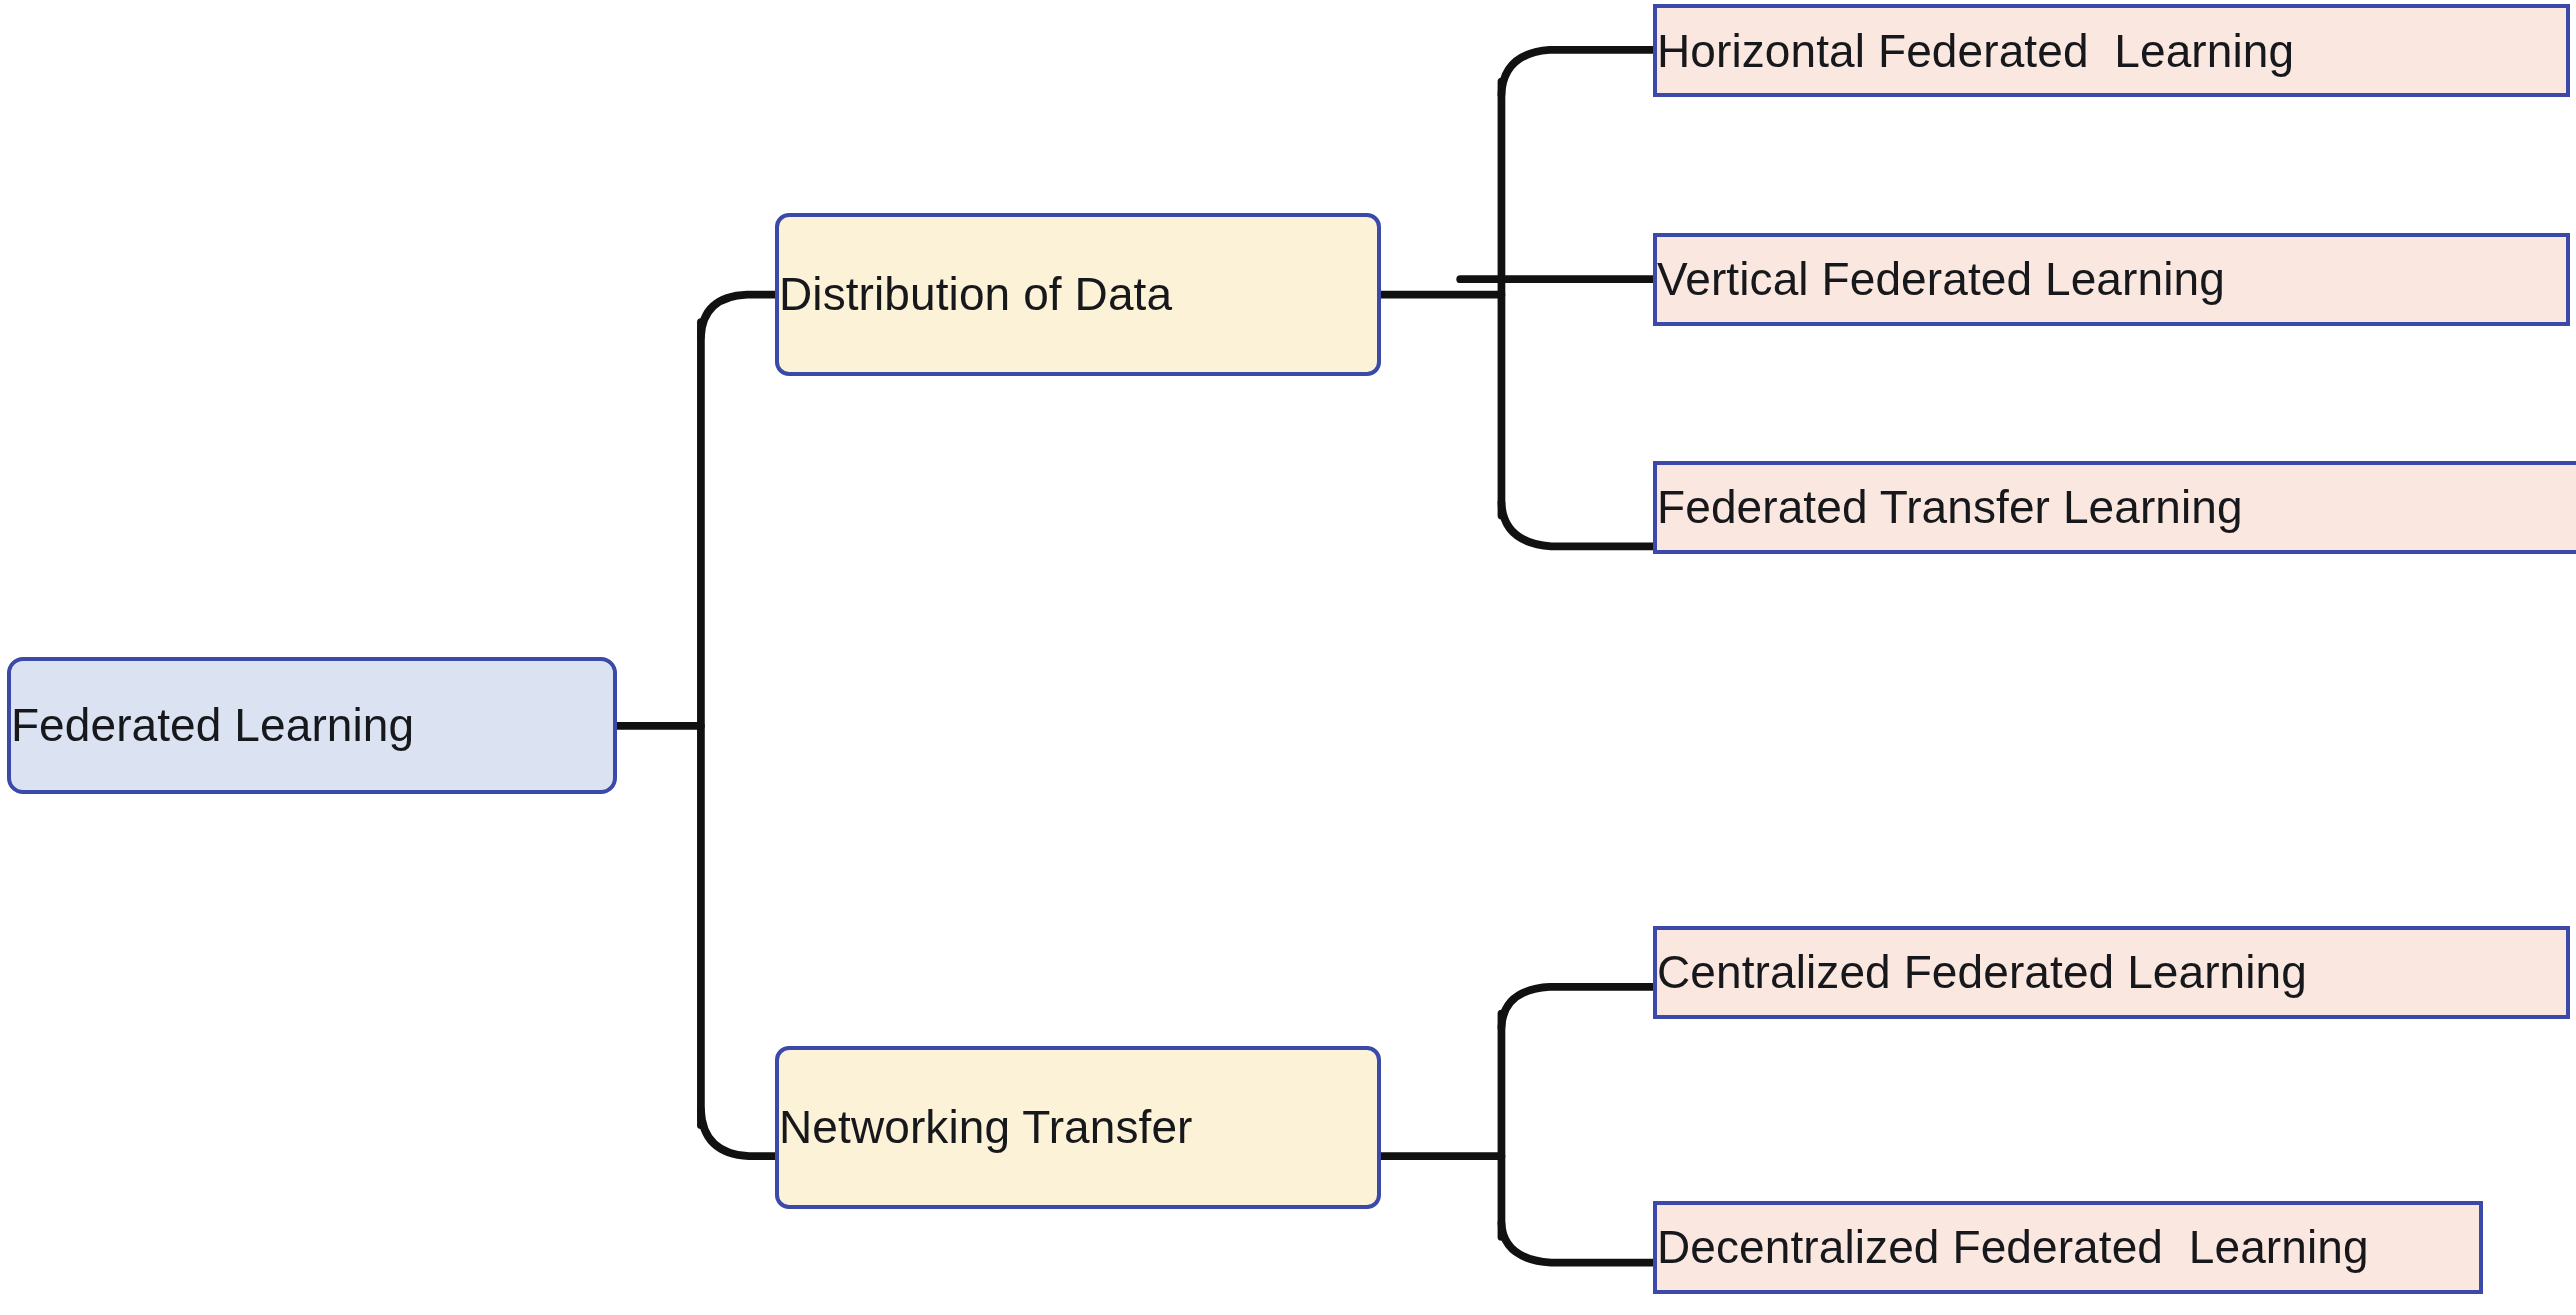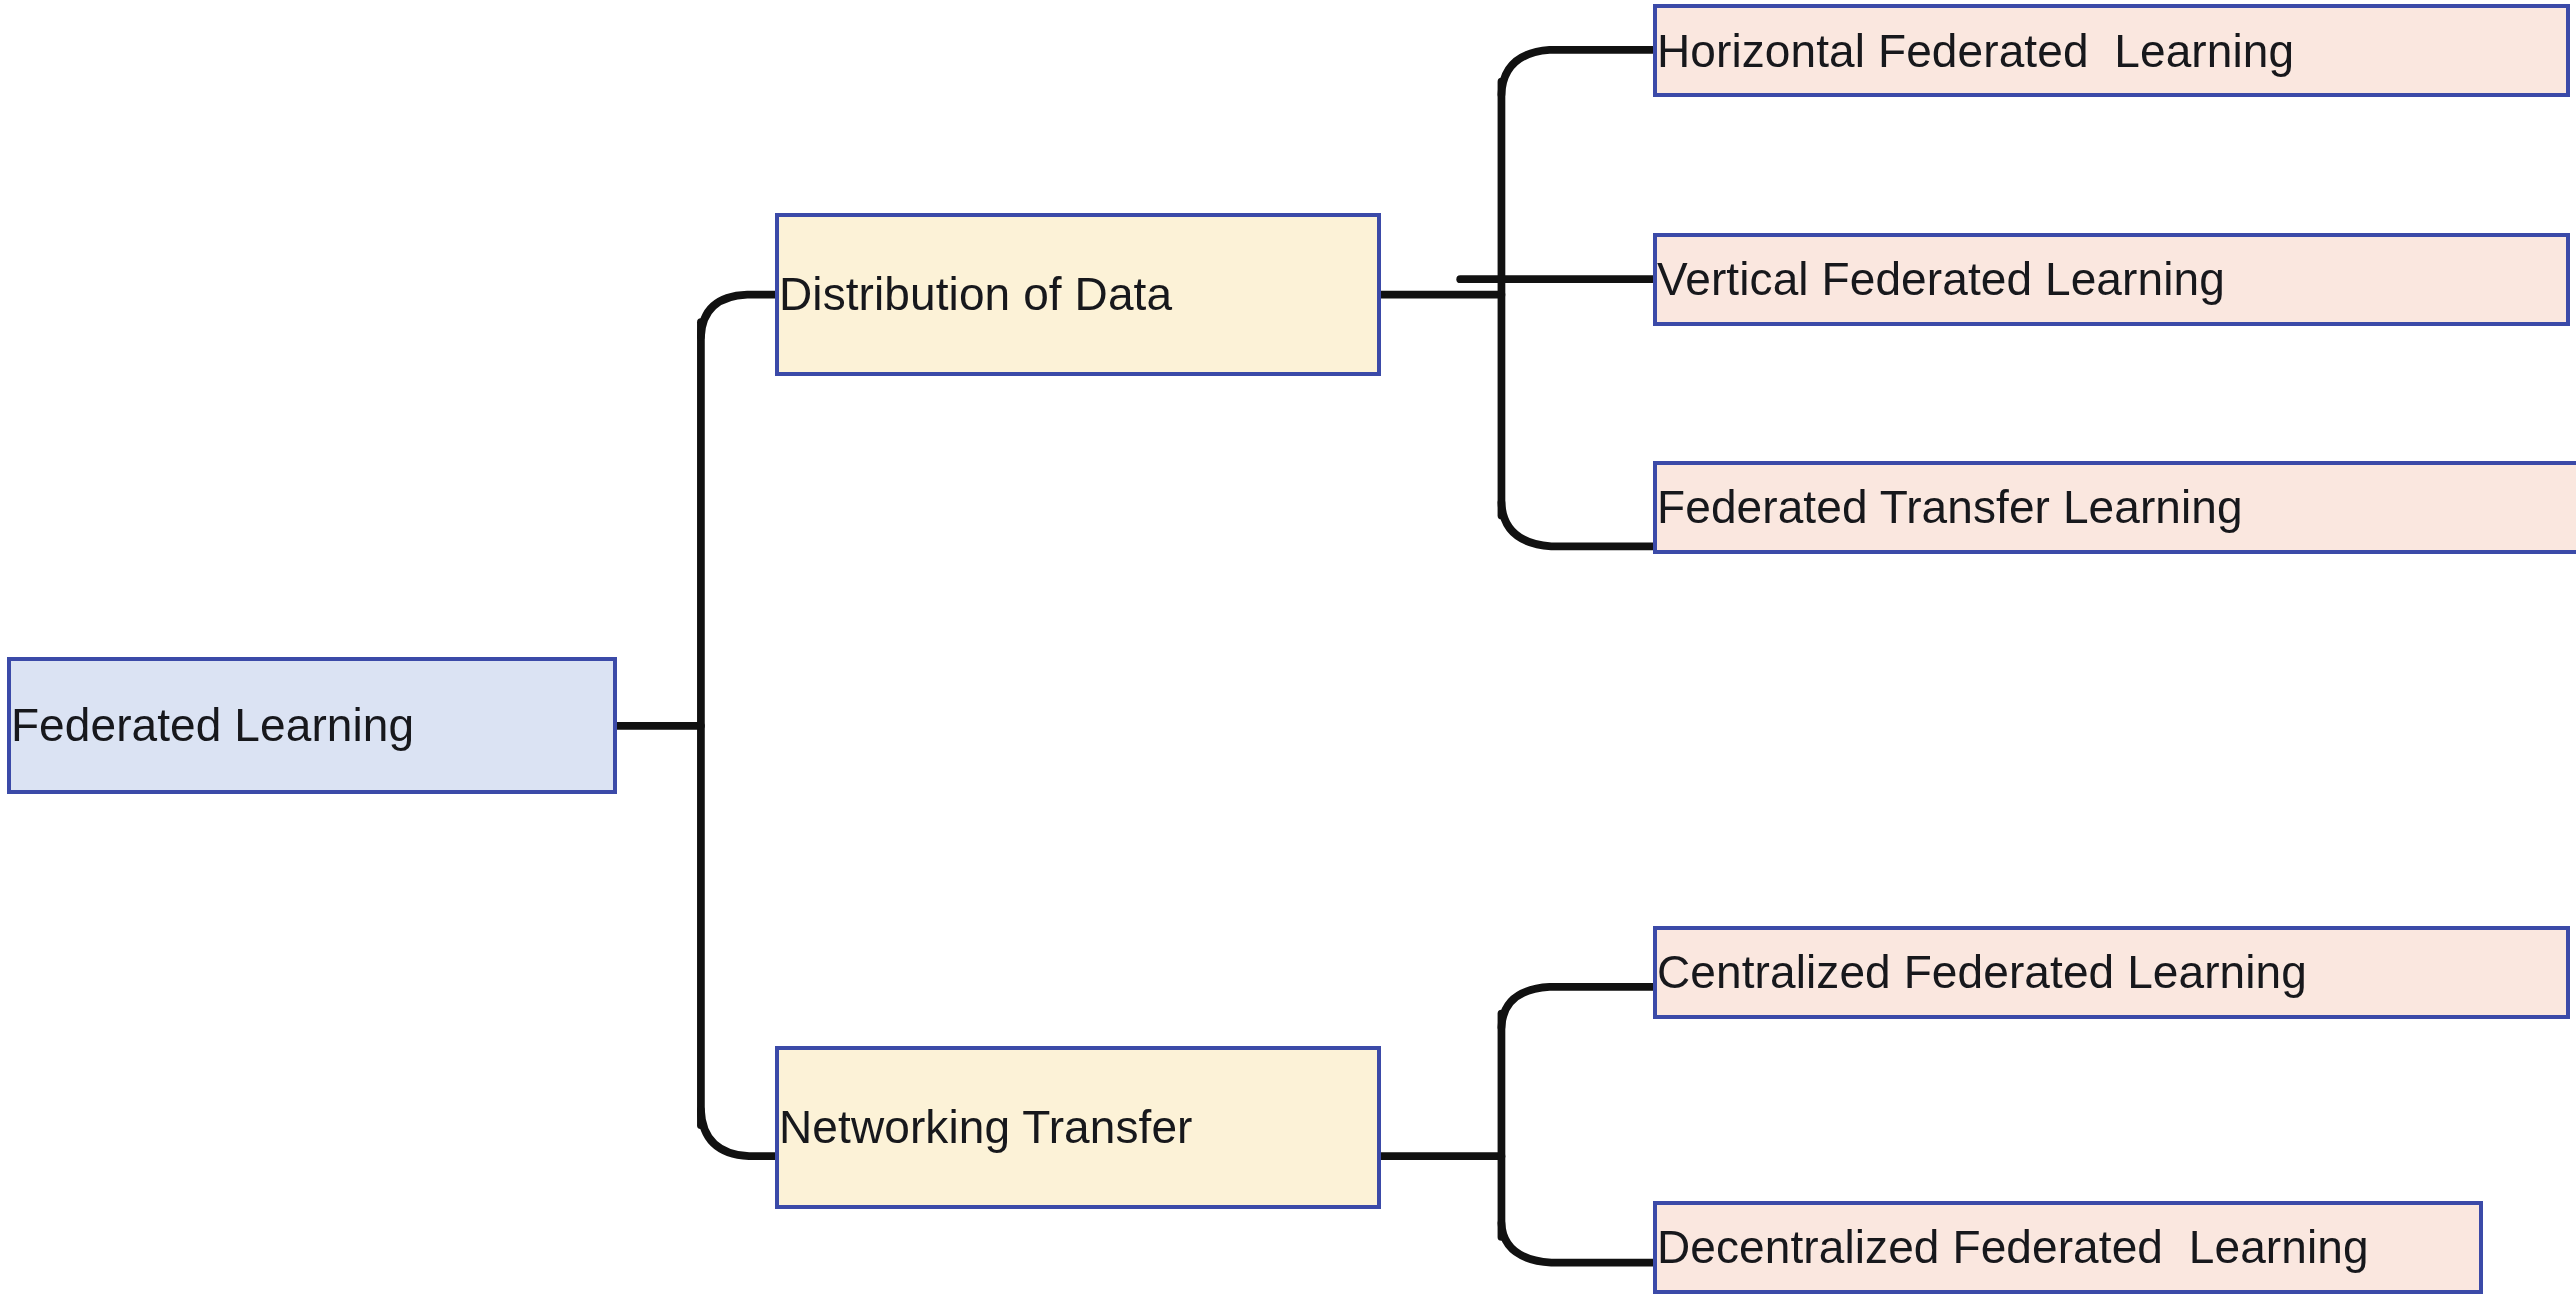--- a/index.html
+++ b/index.html
@@ -34,24 +34,26 @@
     border: 4.3px solid #3b4aa8;
     color: #17181c;
     text-align: center;
     line-height: 1.1;
     white-space: pre;
     letter-spacing: 0.1px;
   }
   .node-root {
     background: #dbe3f3;
     font-size: 46px;
+    border-radius: 16px;
   }
   .node-branch {
     background: #fcf2d7;
     font-size: 46px;
+    border-radius: 14px;
   }
   .node-leaf {
     background: #fae7df;
     font-size: 46px;
   }
 </style>
 </head>
 <body>
 
 <div id="canvas">

